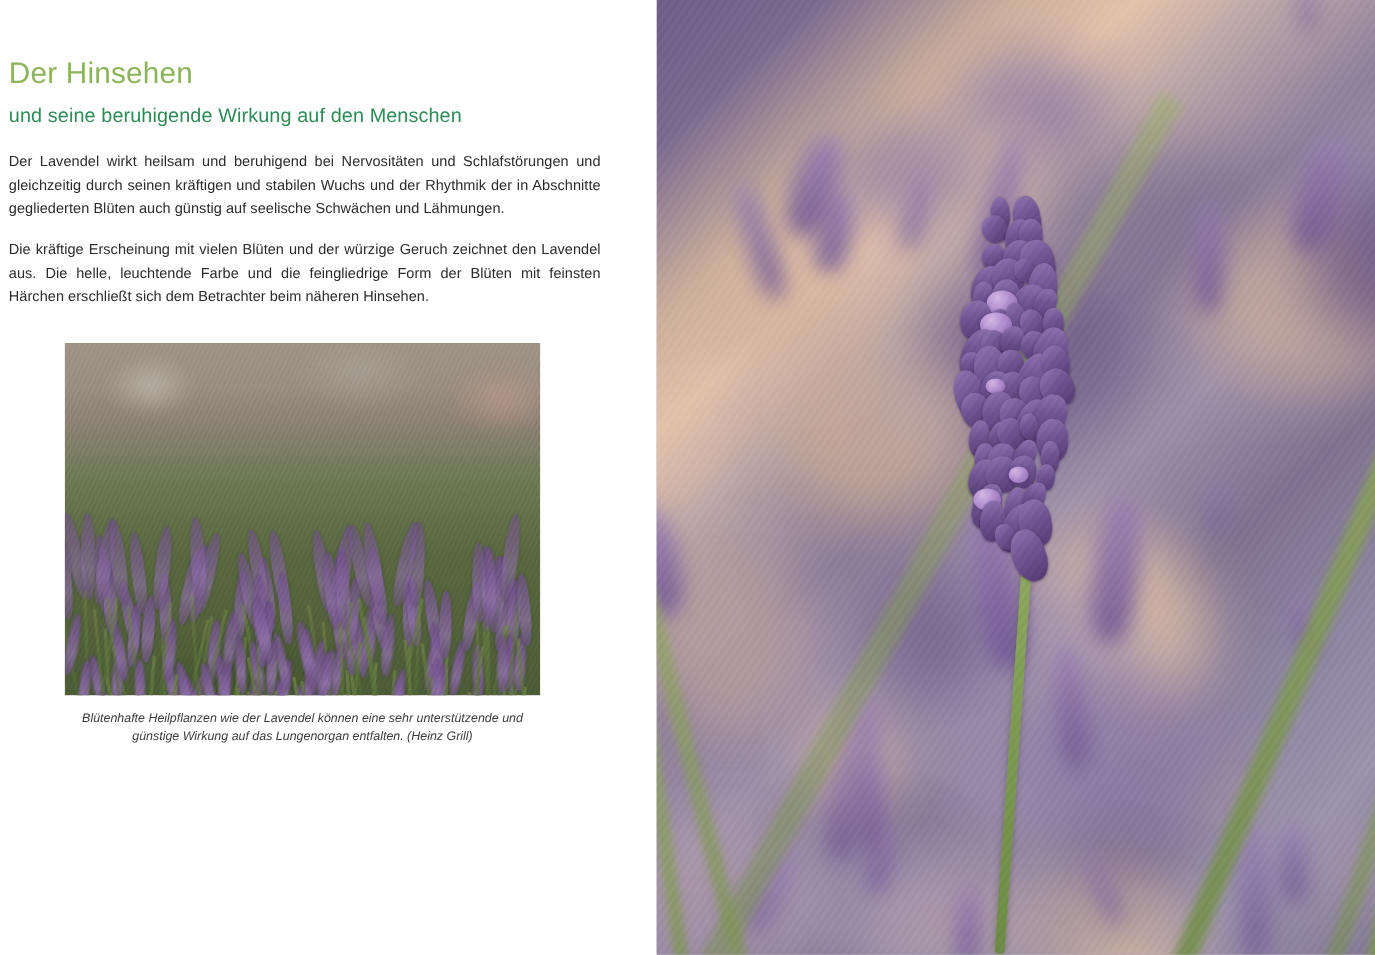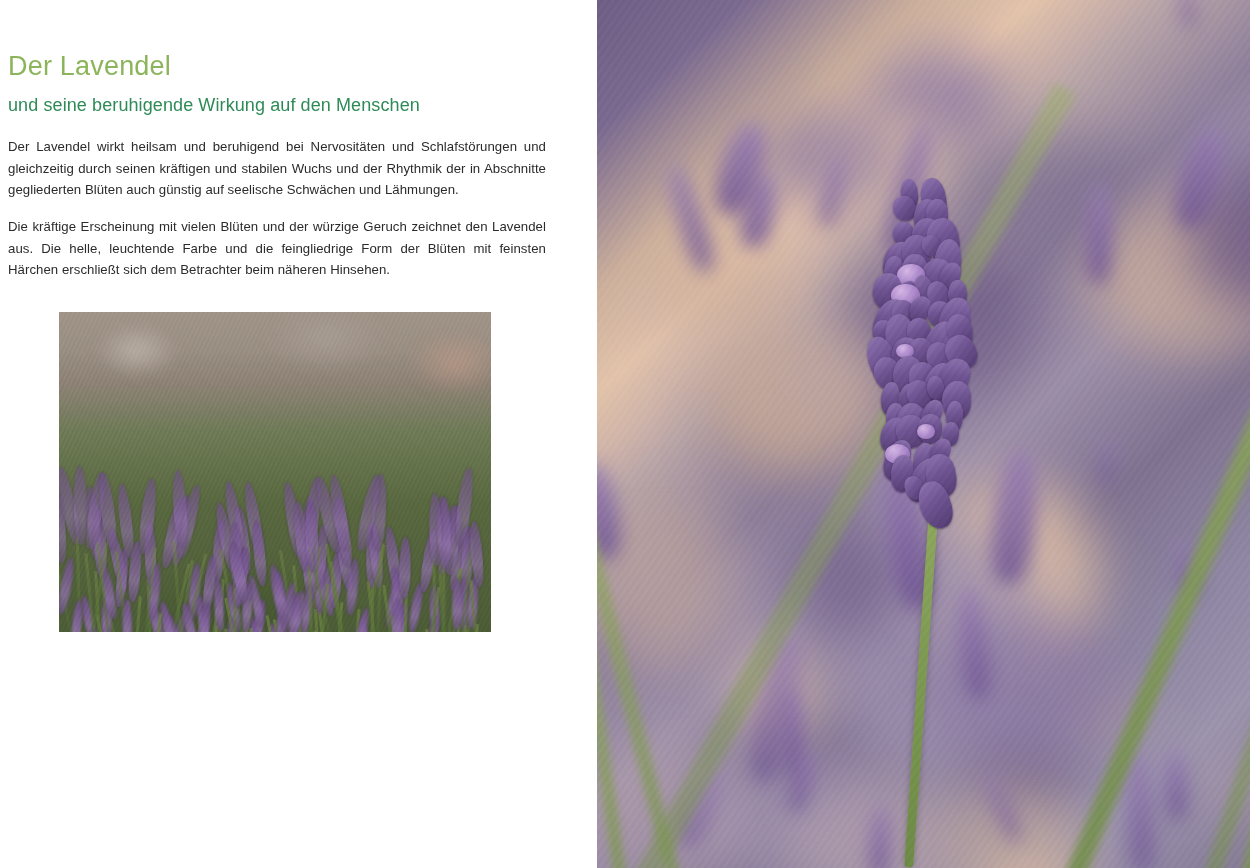--- a/index.html
+++ b/index.html
@@ -205,21 +205,21 @@
   }
 </style>
 </head>
 <body>
 
 <div class="page">
 
   <div class="left-col">
     <div class="content-wrap">
 
-      <h1 class="title">Der Lavendel</h1>
+      <h1 class="title">Der Hinsehen</h1>
 
       <h2 class="subtitle">und seine beruhigende Wirkung auf den Menschen</h2>
 
       <p class="para">Der Lavendel wirkt heilsam und beruhigend bei Nervositäten und Schlafstörungen und gleichzeitig durch seinen kräftigen und stabilen Wuchs und der Rhythmik der in Abschnitte gegliederten Blüten auch günstig auf seelische Schwächen und Lähmungen.</p>
 
       <p class="para">Die kräftige Erscheinung mit vielen Blüten und der würzige Geruch zeichnet den Lavendel aus. Die helle, leuchtende Farbe und die feingliedrige Form der Blüten mit feinsten Härchen erschließt sich dem Betrachter beim näheren Hinsehen.</p>
 
       <figure class="figure">
         <div class="figure-img">
           <div class="field-sky"></div>
@@ -410,20 +410,21 @@
               <div class="spike" style="left: 279.504px; top: 161.374px; height: 77.2462px; width: 12.6408px; transform: rotate(-8.86736deg); filter: blur(0.1px); opacity: 0.62;"></div>
               <div class="stem" style="left: 186.451px; top: 315.204px; height: 82.367px; transform: rotate(3.17575deg); opacity: 0.81;"></div>
               <div class="spike" style="left: 182.451px; top: 269.171px; height: 51.1481px; width: 9.2367px; transform: rotate(3.17575deg); filter: blur(1px); opacity: 0.85;"></div>
               <div class="stem" style="left: 161.454px; top: 313.027px; height: 83.2462px; transform: rotate(-3.51638deg); opacity: 0.81;"></div>
               <div class="spike" style="left: 157.454px; top: 266.387px; height: 51.8221px; width: 9.32462px; transform: rotate(-3.51638deg); filter: blur(0.98px); opacity: 0.85;"></div>
               <div class="stem" style="left: 183.938px; top: 283.228px; height: 95.2779px; transform: rotate(-11.4082deg); opacity: 0.71;"></div>
               <div class="spike" style="left: 179.938px; top: 228.287px; height: 61.0464px; width: 10.5278px; transform: rotate(-11.4082deg); filter: blur(0.66px); opacity: 0.76;"></div>
             </div>
           <div class="grain"></div>
         </div>
+        <figcaption class="figure-caption">Blütenhafte Heilpflanzen wie der Lavendel können eine sehr unterstützende und günstige Wirkung auf das Lungenorgan entfalten. (Heinz Grill)</figcaption>
       </figure>
 
     </div>
   </div>
 
   <div class="right-col">
     <div class="hero-bg"></div>
     <div id="hero-bokeh">
         <div class="hero-blob" style="width: 51.1554px; height: 32.9135px; left: 31.628px; top: 294.037px; background: rgb(183, 162, 173); opacity: 0.42;"></div>
         <div class="hero-blob" style="width: 155.197px; height: 129.515px; left: 513.049px; top: 190.742px; background: rgb(183, 162, 173); opacity: 0.64;"></div>

